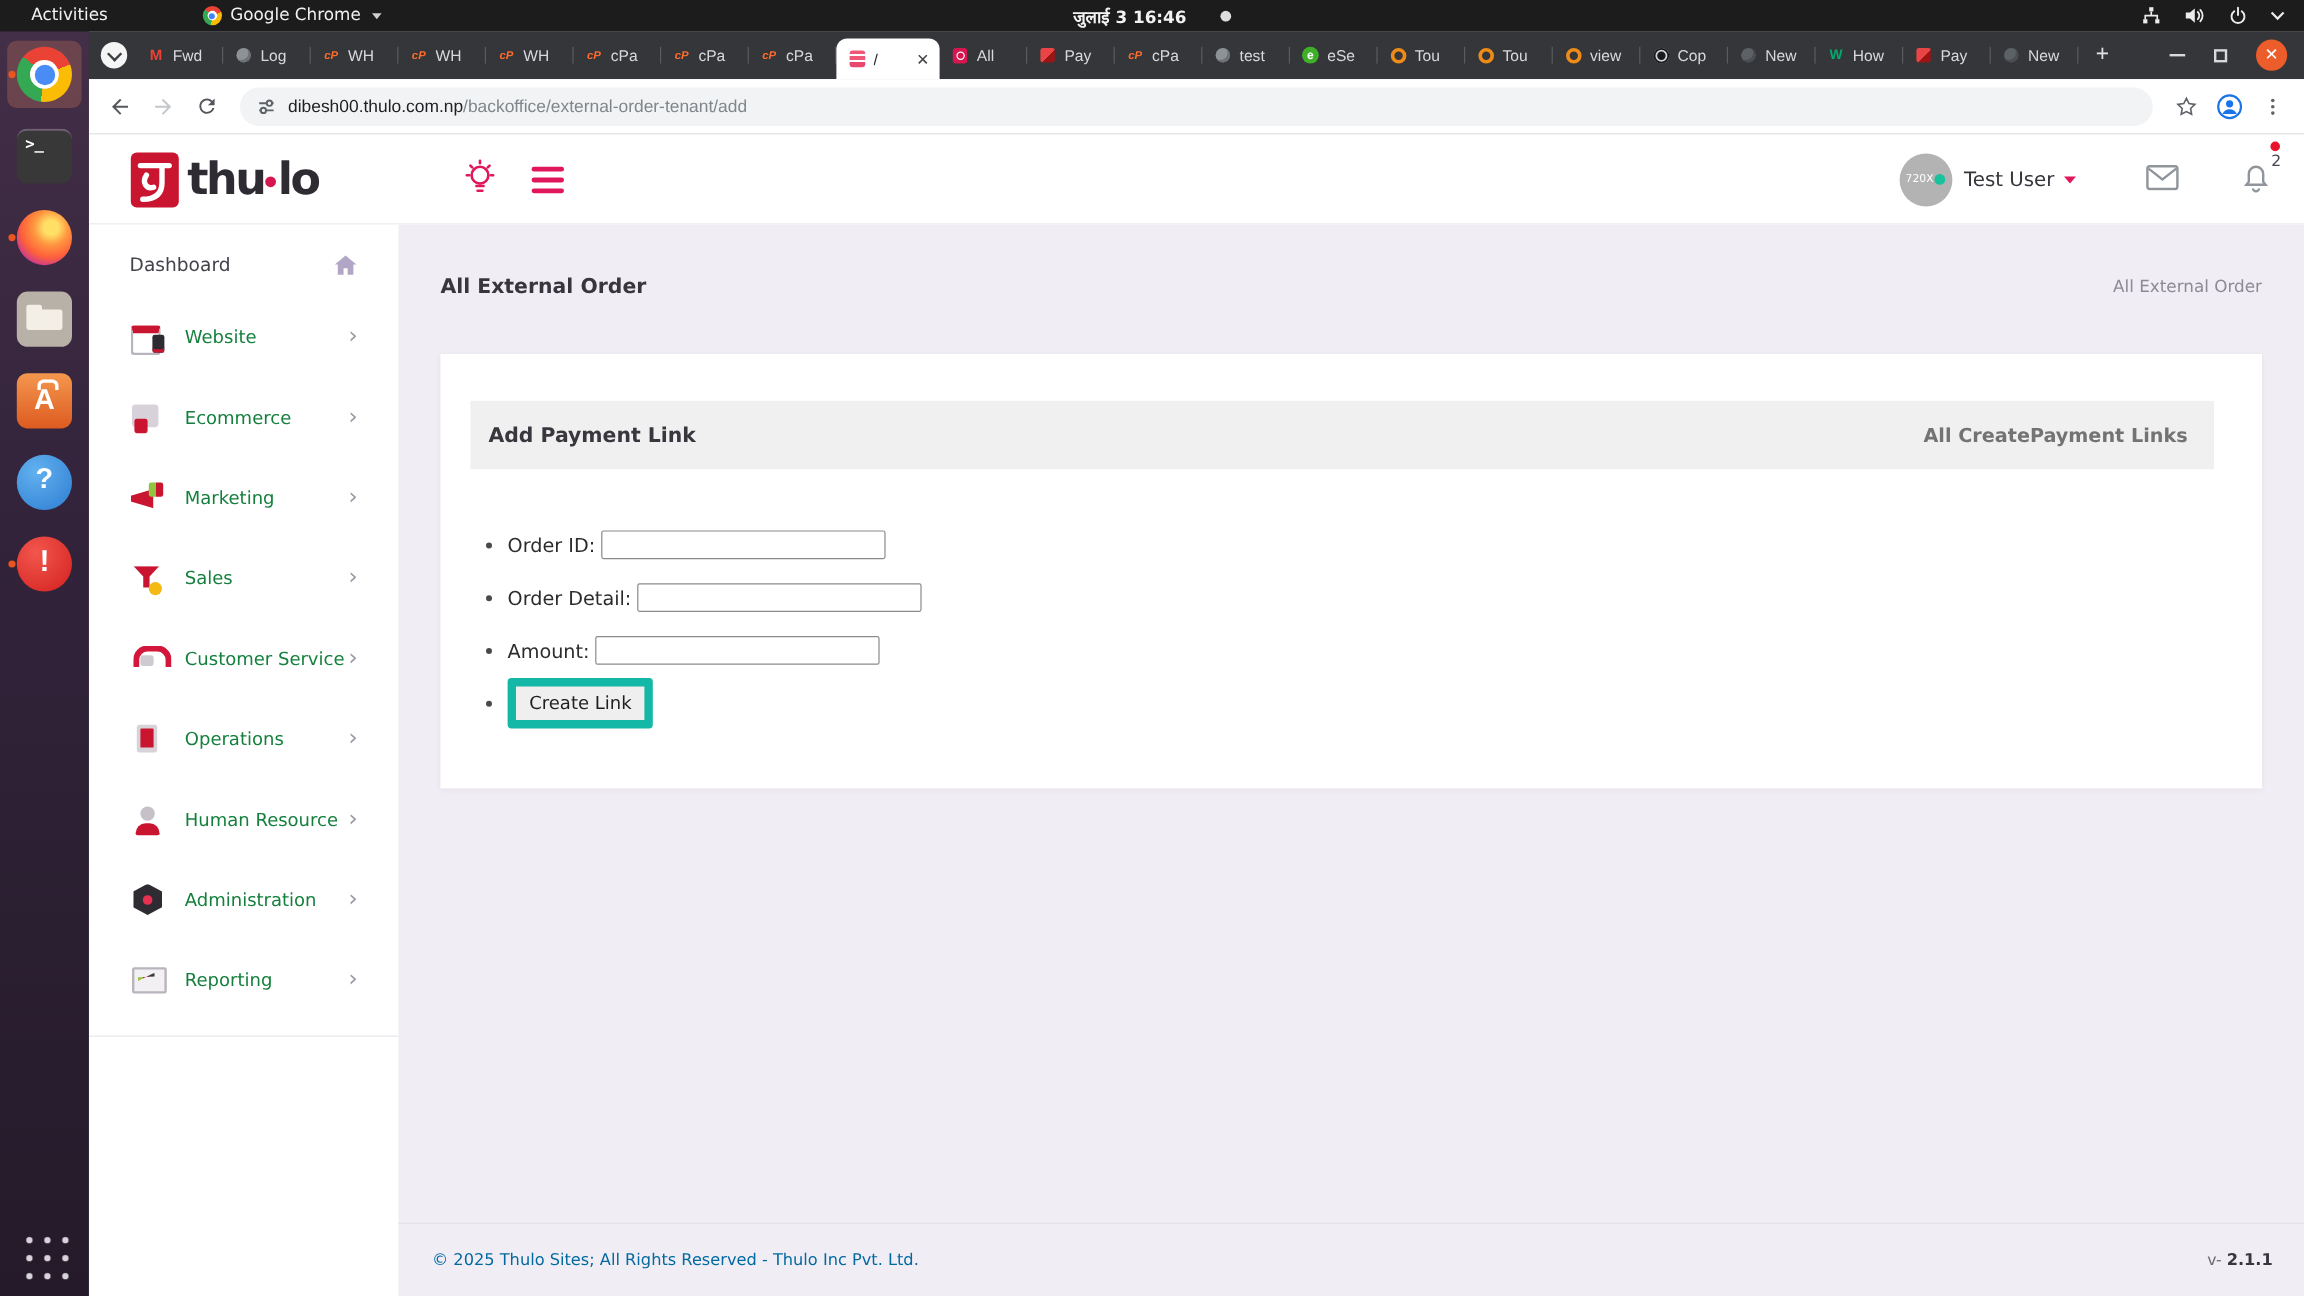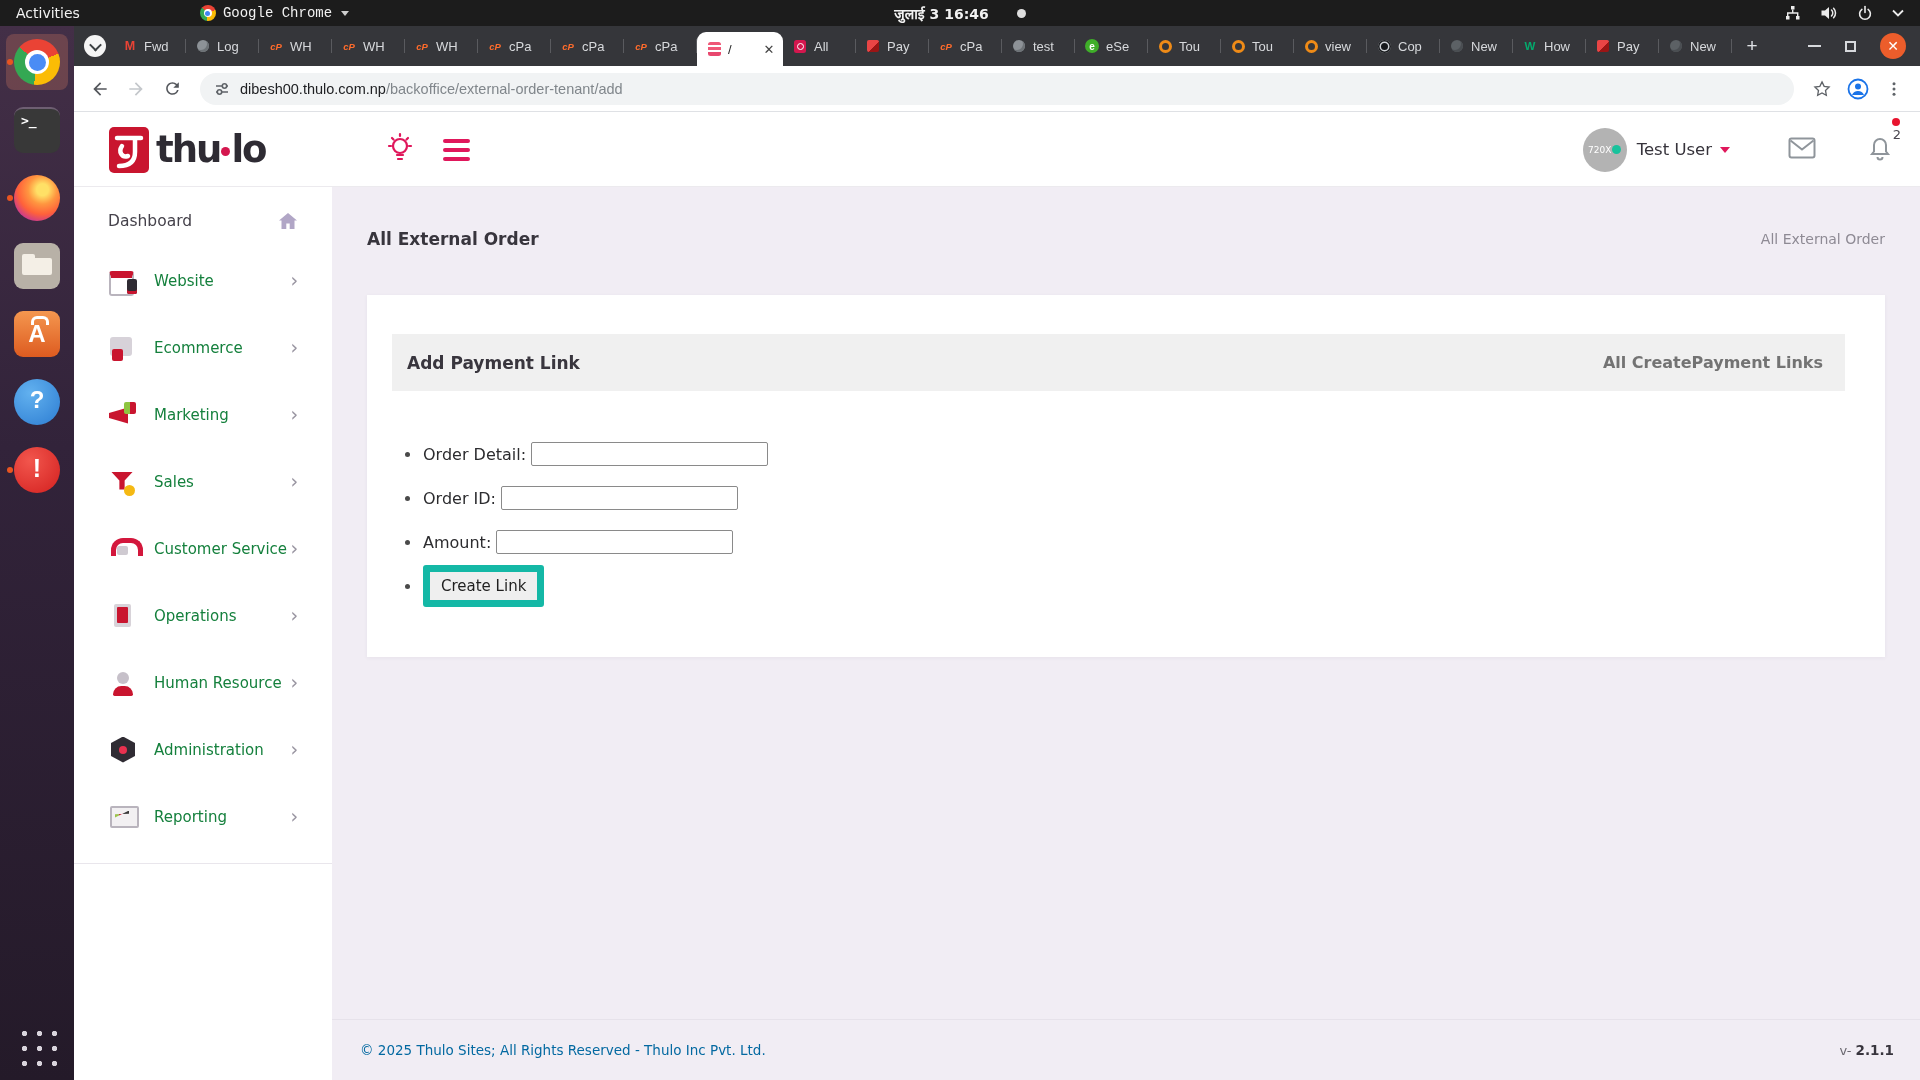--- a/index.html
+++ b/index.html
@@ -1,23 +1,23 @@
 <!DOCTYPE html>
 <html><head>
 <meta charset="utf-8">
 <style>
   * { margin:0; padding:0; box-sizing:border-box; }
   html,body { width:1920px; height:1080px; overflow:hidden; background:#000; }
   body { font-family:"DejaVu Sans", sans-serif; position:relative; }
 
   
   .topbar { position:absolute; left:0; top:0; width:1920px; height:26px; background:#1c1c1c;
-            display:flex; align-items:center; color:#f2f2f2; font-size:14px; z-index:50; }
+            display:flex; align-items:center; color:#f2f2f2; font-size:14px; z-index:50;padding-left:10px; }
   .tb-activities { padding:0 16px; height:100%; display:flex; align-items:center; }
-  .tb-app { display:flex; align-items:center; gap:7px; margin-left:104px;font-family:Liberation Mono, monospace; }
+  .tb-app { display:flex; align-items:center; gap:7px; margin-left:63px; }
   .mini-chrome { width:16px; height:16px; border-radius:50%;
       background:conic-gradient(from -50deg, #ea4335 0 33%, #fbbc05 0 66%, #34a853 0 100%); position:relative; }
   .mini-chrome::before { content:""; position:absolute; left:4px; top:4px; width:8px; height:8px; border-radius:50%;
       background:#fff; }
   .mini-chrome::after { content:""; position:absolute; left:5.5px; top:5.5px; width:5px; height:5px; border-radius:50%;
       background:#4285f4; }
   .tb-caret { width:0; height:0; border-left:4px solid transparent; border-right:4px solid transparent;
       border-top:5px solid #cfcfcf; margin-left:2px; }
   .tb-center { position:absolute; left:0; right:0; top:0; height:26px; display:flex; align-items:center;
       justify-content:center; gap:28px; pointer-events:none; }
@@ -570,25 +570,25 @@
       </div>
 
       <div class="card">
         <div class="card-header">
           <span class="card-title">Add Payment Link</span>
           <span class="card-link">All CreatePayment Links</span>
         </div>
         <ul class="form-list">
 
         <li class="form-row">
-    <span class="form-label">Order Detail:</span>
+    <span class="form-label">Order ID:</span>
     <input class="form-input" type="text" style="">
   </li>
             <li class="form-row">
-    <span class="form-label">Order ID:</span>
+    <span class="form-label">Order Detail:</span>
     <input class="form-input" type="text" style="">
   </li>
             <li class="form-row">
     <span class="form-label">Amount:</span>
     <input class="form-input" type="text" style="">
   </li>
             <li class="form-row">
               <button class="create-btn">Create Link</button>
             </li>
           </ul>

